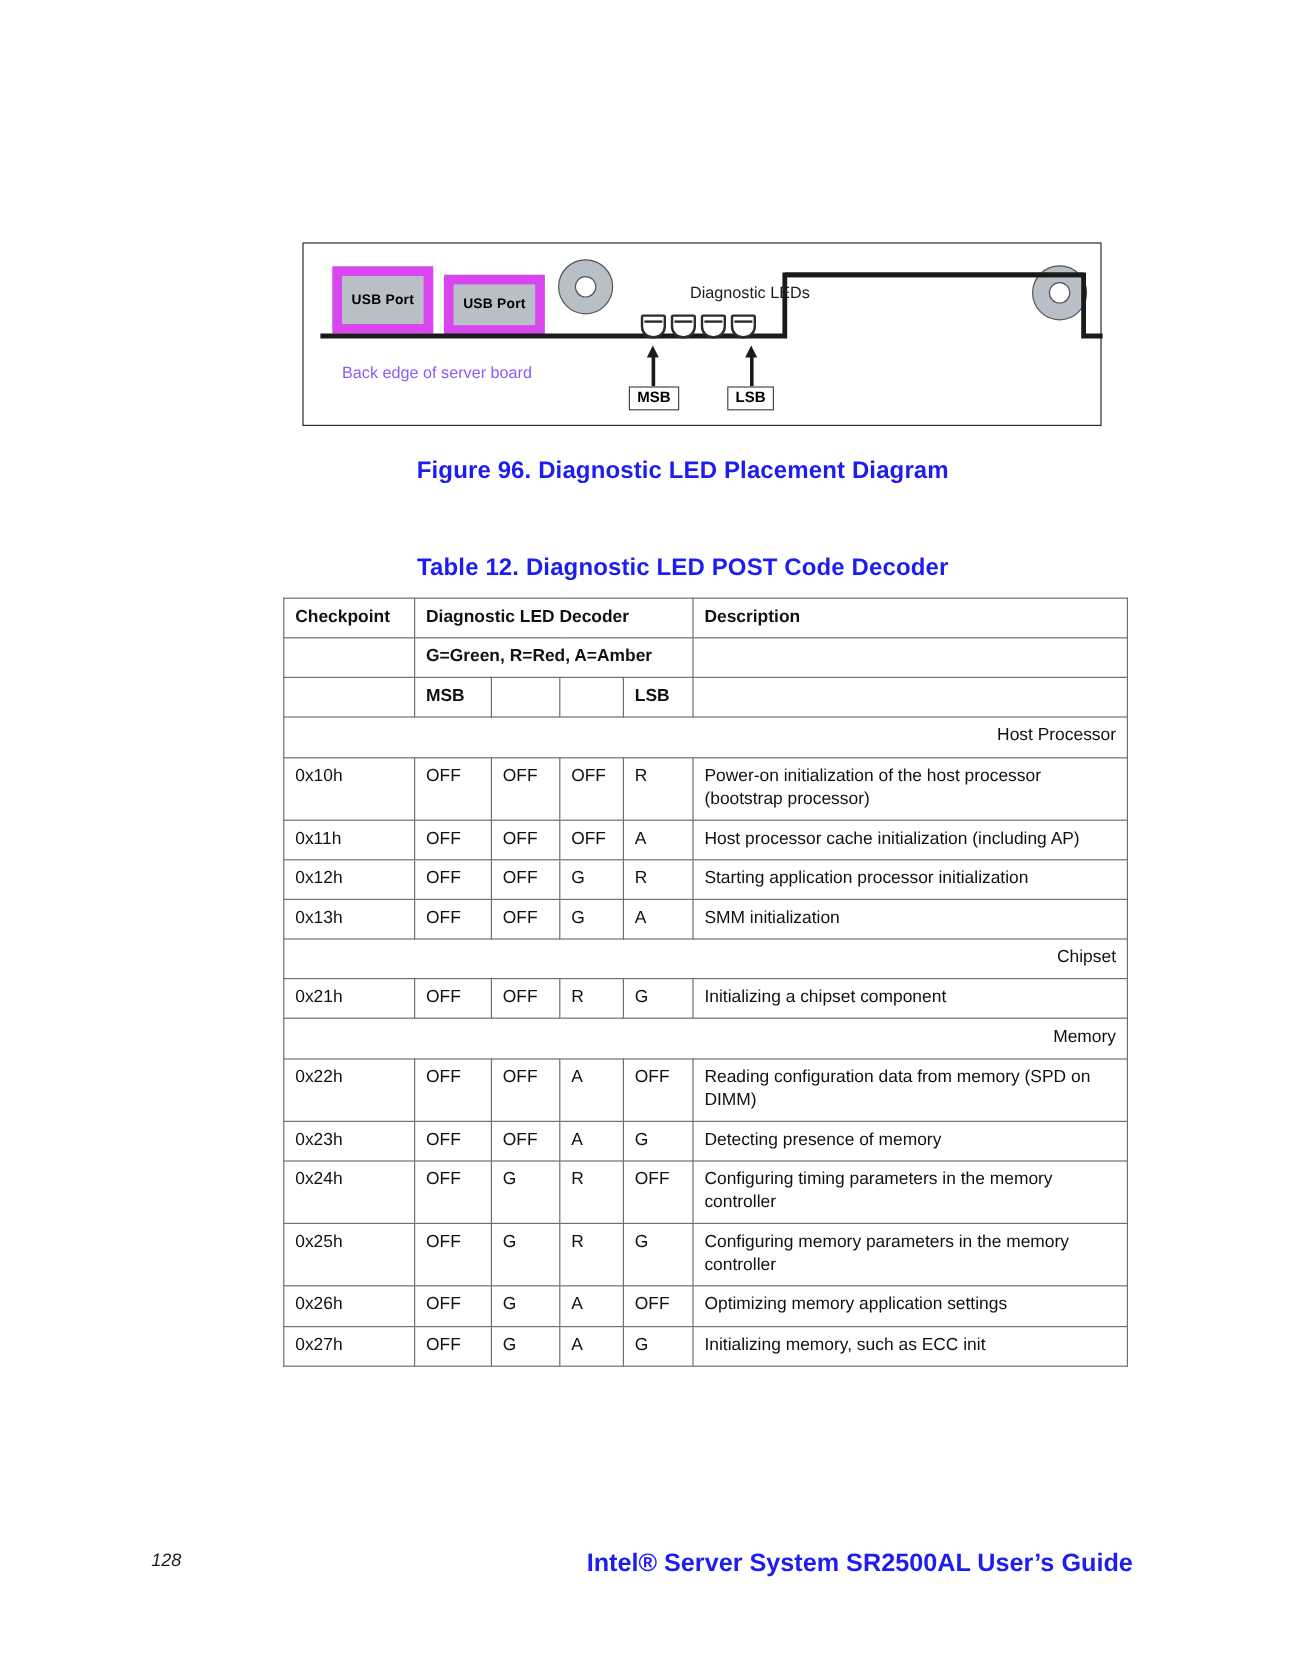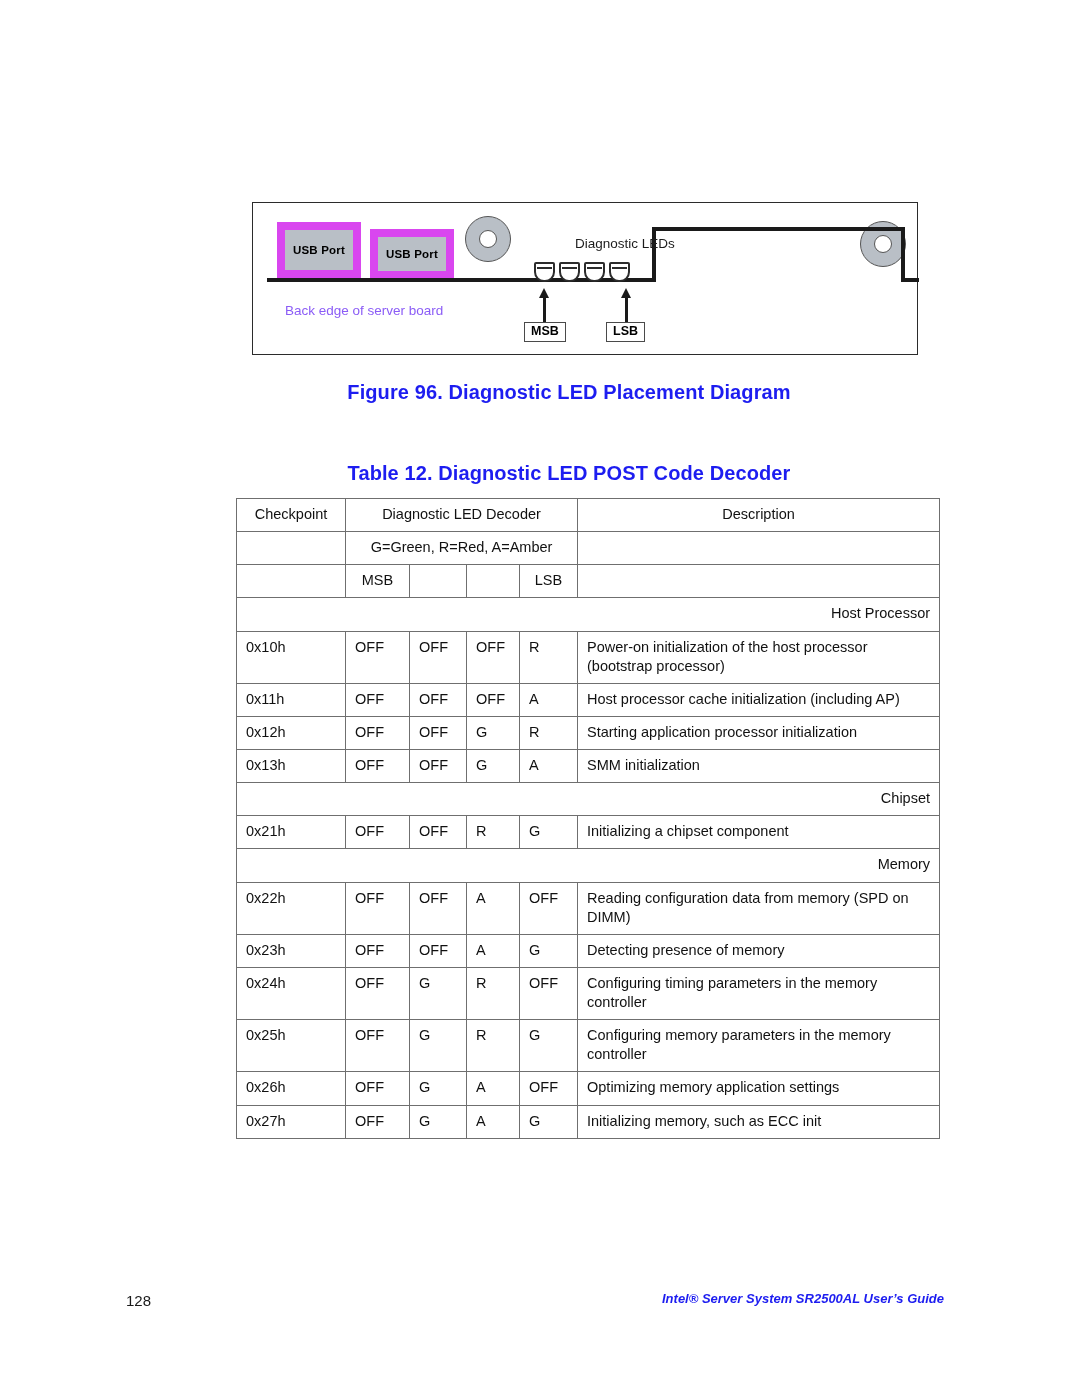--- a/index.html
+++ b/index.html
@@ -189,22 +189,21 @@
   .decoder-table td {
     border: 1px solid #6f6f6f;
     padding: 6px 9px 7px 9px;
     font-size: 14.5px;
     color: #111;
     vertical-align: top;
     line-height: 1.32;
   }
   .hdr {
     color: #1d1df0;
-    font-weight: normal;
-    text-align: center;
+    font-weight: bold;
     font-size: 14.5px;
   }
   .section-hdr {
     color: #1d1df0;
     font-weight: normal;
     font-size: 14.5px;
     text-align: right;
   }
   .led-cell { text-align: left; }
   .blank-cell { }
@@ -217,28 +216,28 @@
   col.c-led4      { width: 58px; }
   col.c-desc      { width: 362px; }
 
   
   .footer-page {
     position: absolute;
     left: 126px;
     top: 1292px;
     font-size: 15px;
     color: #1a1a1a;
+    font-style: italic;
   }
   .footer-guide {
     position: absolute;
     right: 136px;
     top: 1291px;
-    font-size: 13px;
+    font-size: 21px;
     font-weight: bold;
-    font-style: italic;
     color: #1d1df0;
     white-space: nowrap;
   }
 </style>
 </head>
 <body>
 
 <div class="figure-box">
 
   <div class="usb-port" id="usb1">

